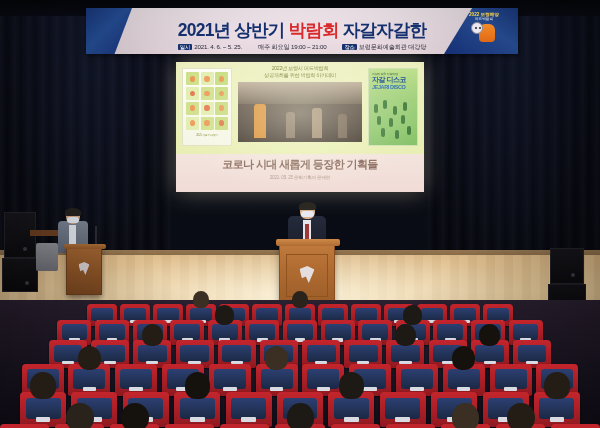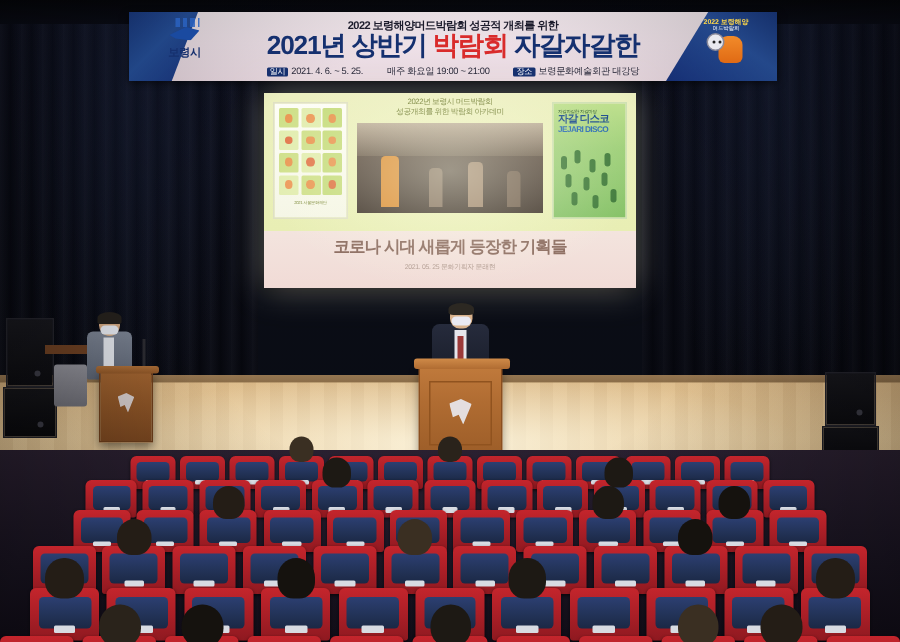--- a/index.html
+++ b/index.html
@@ -211,28 +211,21 @@
 
   <div class="backwall"></div>
   <div class="curtain-l"></div>
   <div class="curtain-r"></div>
   <div class="curtain-top"></div>
 
   <div class="banner">
     <div class="banner-blue-l"></div>
     <div class="banner-blue-r"></div>
 
-    <div class="city-logo">
-      <div class="city-mark">
-        <div class="city-dots"></div>
-      </div>
-      <div class="city-name">보령시</div>
-    </div>
-
-    <div class="banner-top-line">2022 보령해양머드박람회 성공적 개최를 위한</div>
+
 
     <div class="banner-main">
       <span class="bm-navy">2021년 상반기 </span><span class="bm-red">박람회</span><span class="bm-navy"> 자갈자갈한</span>
     </div>
 
     <div class="banner-bottom">
       <span class="bb-tag">일시</span><span>2021. 4. 6. ~ 5. 25.</span><span class="bb-gap"></span><span>매주 화요일 19:00 ~ 21:00</span><span class="bb-gap"></span><span class="bb-tag">장소</span><span>보령문화예술회관 대강당</span>
     </div>
 
     <div class="mud-logo">

